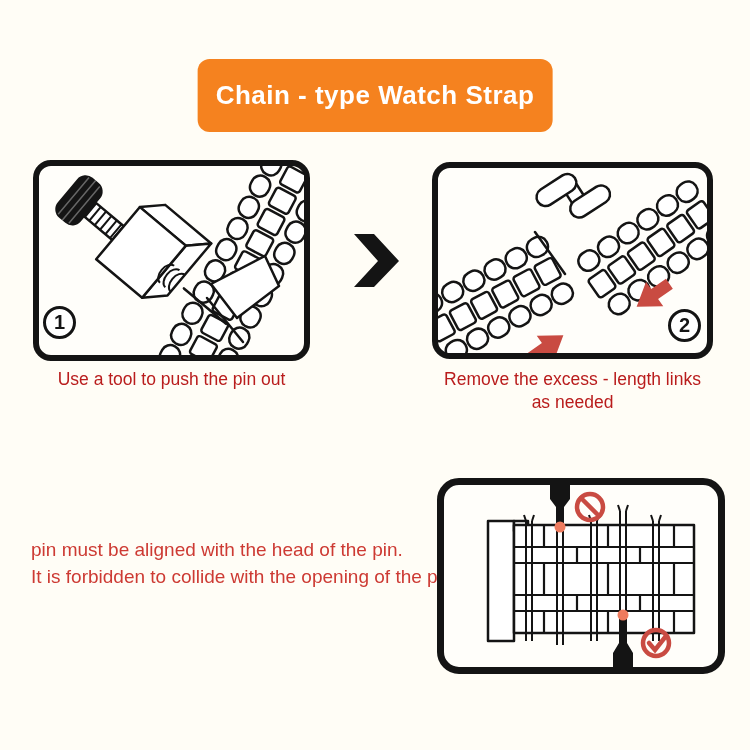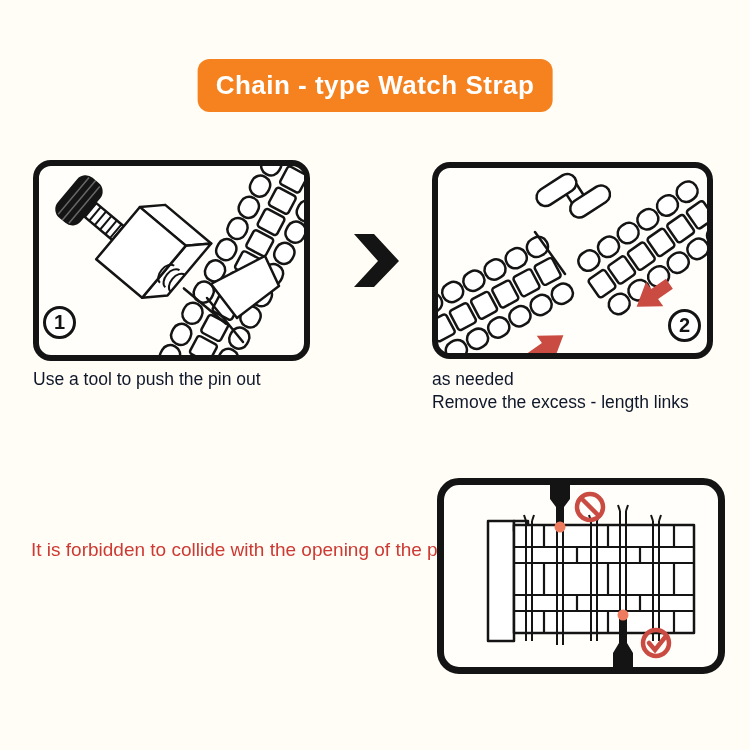--- a/index.html
+++ b/index.html
@@ -6,40 +6,40 @@
   .page {
     position:relative; width:750px; height:750px; overflow:hidden;
     background:var(--background,#FFFDF6);
     font-family:"Liberation Sans", sans-serif;
     color:var(--line-black,#141414);
   }
   .title {
     position:absolute; top:59px; left:50%; transform:translateX(-50%);
     background:var(--accent-orange,#F5821F); color:#fff;
     font-size:26px; font-weight:bold; letter-spacing:0.5px;
-    padding:11px 18px; border-radius:12px; white-space:nowrap;
+    padding:21px 18px; border-radius:12px; white-space:nowrap;
   }
   .panel {
     position:absolute; box-sizing:border-box; background:#FFFEFA;
     border:6px solid var(--line-black,#141414); border-radius:18px;
   }
   .p1 { left:33px;  top:160px; width:277px; height:201px; }
   .p2 { left:432px; top:162px; width:281px; height:197px; }
   .p3 { left:437px; top:478px; width:288px; height:196px; border-width:7px; border-radius:22px; }
   .panel svg { display:block; width:100%; height:100%; }
   .chevron { position:absolute; left:353px; top:233px; width:47px; height:55px; }
   .badge {
     position:absolute; width:27px; height:27px; background:#fff;
     border:3.5px solid var(--line-black,#141414); border-radius:50%;
     display:flex; align-items:center; justify-content:center;
     font-weight:bold; font-size:20px; color:var(--line-black,#141414);
   }
   .b1 { left:4px; top:140px; }
   .b2 { right:6px; top:141px; }
-  .caption { position:absolute; font-size:17.5px; line-height:23px; text-align:left; color:#0f172a; }
+  .caption { position:absolute; font-size:17.5px; line-height:23px; text-align:center; color:#b91c1c; }
   .c1 { left:33px;  width:277px; top:368px; }
   .c2 { left:432px; width:281px; top:368px; }
   .note { position:absolute; left:31px; top:537px; width:440px;
           font-size:19px; line-height:26.5px; color:var(--note-red,#CD3A33); }
   .note-label { font-weight:bold; font-size:21px; }
   
   .ln    { fill:#fff; stroke:var(--line-black,#141414); stroke-width:2.5; stroke-linejoin:round; }
   .brick { fill:none; stroke:var(--line-black,#141414); stroke-width:2.2; }
   .thin  { fill:none; stroke:var(--line-black,#141414); stroke-width:2; }
   .thin2 { fill:none; stroke:var(--line-black,#141414); stroke-width:2.5; stroke-linecap:round; }
@@ -137,25 +137,26 @@
       <use href="#blockarrow" class="red" transform="translate(240,128) rotate(145)"></use>
       <use href="#blockarrow" class="red" transform="translate(84,178) rotate(-35)"></use>
     </svg>
     <div class="badge b2">
       <span>2</span>
     </div>
   </div>
 
   <div class="caption c1">Use a tool to push the pin out</div>
   <div class="caption c2">
+    <div>Remove the excess - length links</div>
     <div>as needed</div>
-    <div>Remove the excess - length links</div>
   </div>
 
   <div class="note">
+    <div>pin must be aligned with the head of the pin.</div>
     <div>It is forbidden to collide with the opening of the pin.</div>
   </div>
 
   <div class="panel p3">
     <svg viewBox="0 0 274 182" aria-hidden="true">
 
       <rect class="ln" x="44" y="36" width="26" height="120"></rect>
       <rect class="ln" x="70" y="36" width="14" height="10"></rect>
 
       <rect class="ln" x="70" y="40" width="180" height="108"></rect>

